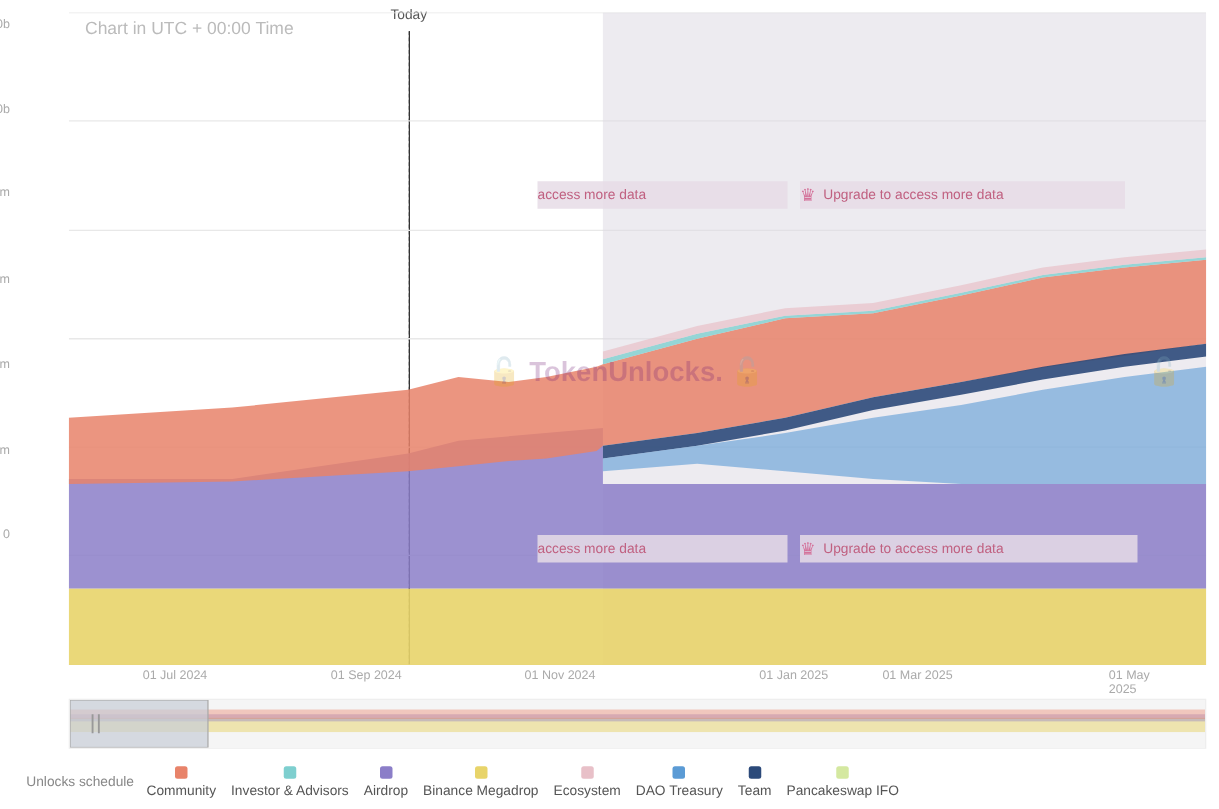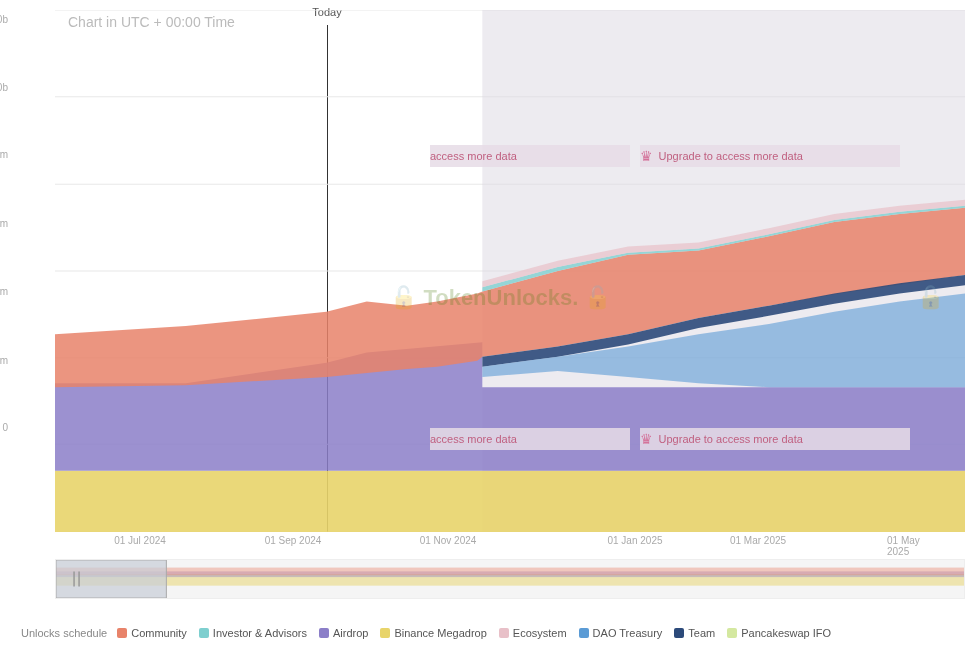--- a/index.html
+++ b/index.html
@@ -65,21 +65,21 @@
       position: absolute;
       display: flex;
       align-items: center;
       gap: 6px;
       opacity: 0.25;
     }
 
     .watermark-text {
       font-size: 22px;
       font-weight: 700;
-      color: #4d7c0f;
+      color: #701a75;
     }
 
     
     .legend {
       position: absolute;
       bottom: 8px;
       left: 0;
       right: 0;
       display: flex;
       align-items: center;
@@ -96,20 +96,21 @@
       margin-right: 10px;
       white-space: nowrap;
     }
 
     .legend-item {
       display: flex;
       align-items: center;
       gap: 4px;
       margin-right: 12px;
       white-space: nowrap;
+      flex-direction: column;
     }
 
     .legend-dot {
       width: 10px;
       height: 10px;
       border-radius: 2px;
       flex-shrink: 0;
     }
 
     
@@ -181,21 +182,21 @@
     <div style="position:absolute; top:286px; right:0;">400m</div>
     <div style="position:absolute; top:355px; right:0;">200m</div>
     <div style="position:absolute; top:422px; right:0;">0</div>
   </div>
 
   <div style="position:absolute; bottom:112px; left:55px; right:10px; font-size:10px; color:#aaa;">
     <div style="position:absolute; left: 85px; transform:translateX(-50%);">01 Jul 2024</div>
     <div style="position:absolute; left: 238px; transform:translateX(-50%);">01 Sep 2024</div>
     <div style="position:absolute; left: 393px; transform:translateX(-50%);">01 Nov 2024</div>
     <div style="position:absolute; left: 548px; transform:translateX(-50%);margin-left:32px;">01 Jan 2025</div>
-    <div style="position:absolute; left: 703px; transform:translateX(-50%);">01 Mar 2025</div>
+    <div style="position:absolute; left: 679px; transform:translateX(-50%);">01 Mar 2025</div>
     <div style="position:absolute; left: 858px; transform:translateX(-50%);">01 May 2025</div>
   </div>
 
   <div class="upgrade-banner" style="left: 430px; top: 145px; width: 200px; height: 22px; font-size:11px;">
     <span>access more data</span>
   </div>
 
   <div class="upgrade-banner" style="left: 640px; top: 145px; width: 260px; height: 22px; font-size:11px;">
     <span class="crown">♛</span>
     <span>Upgrade to access more data</span>

